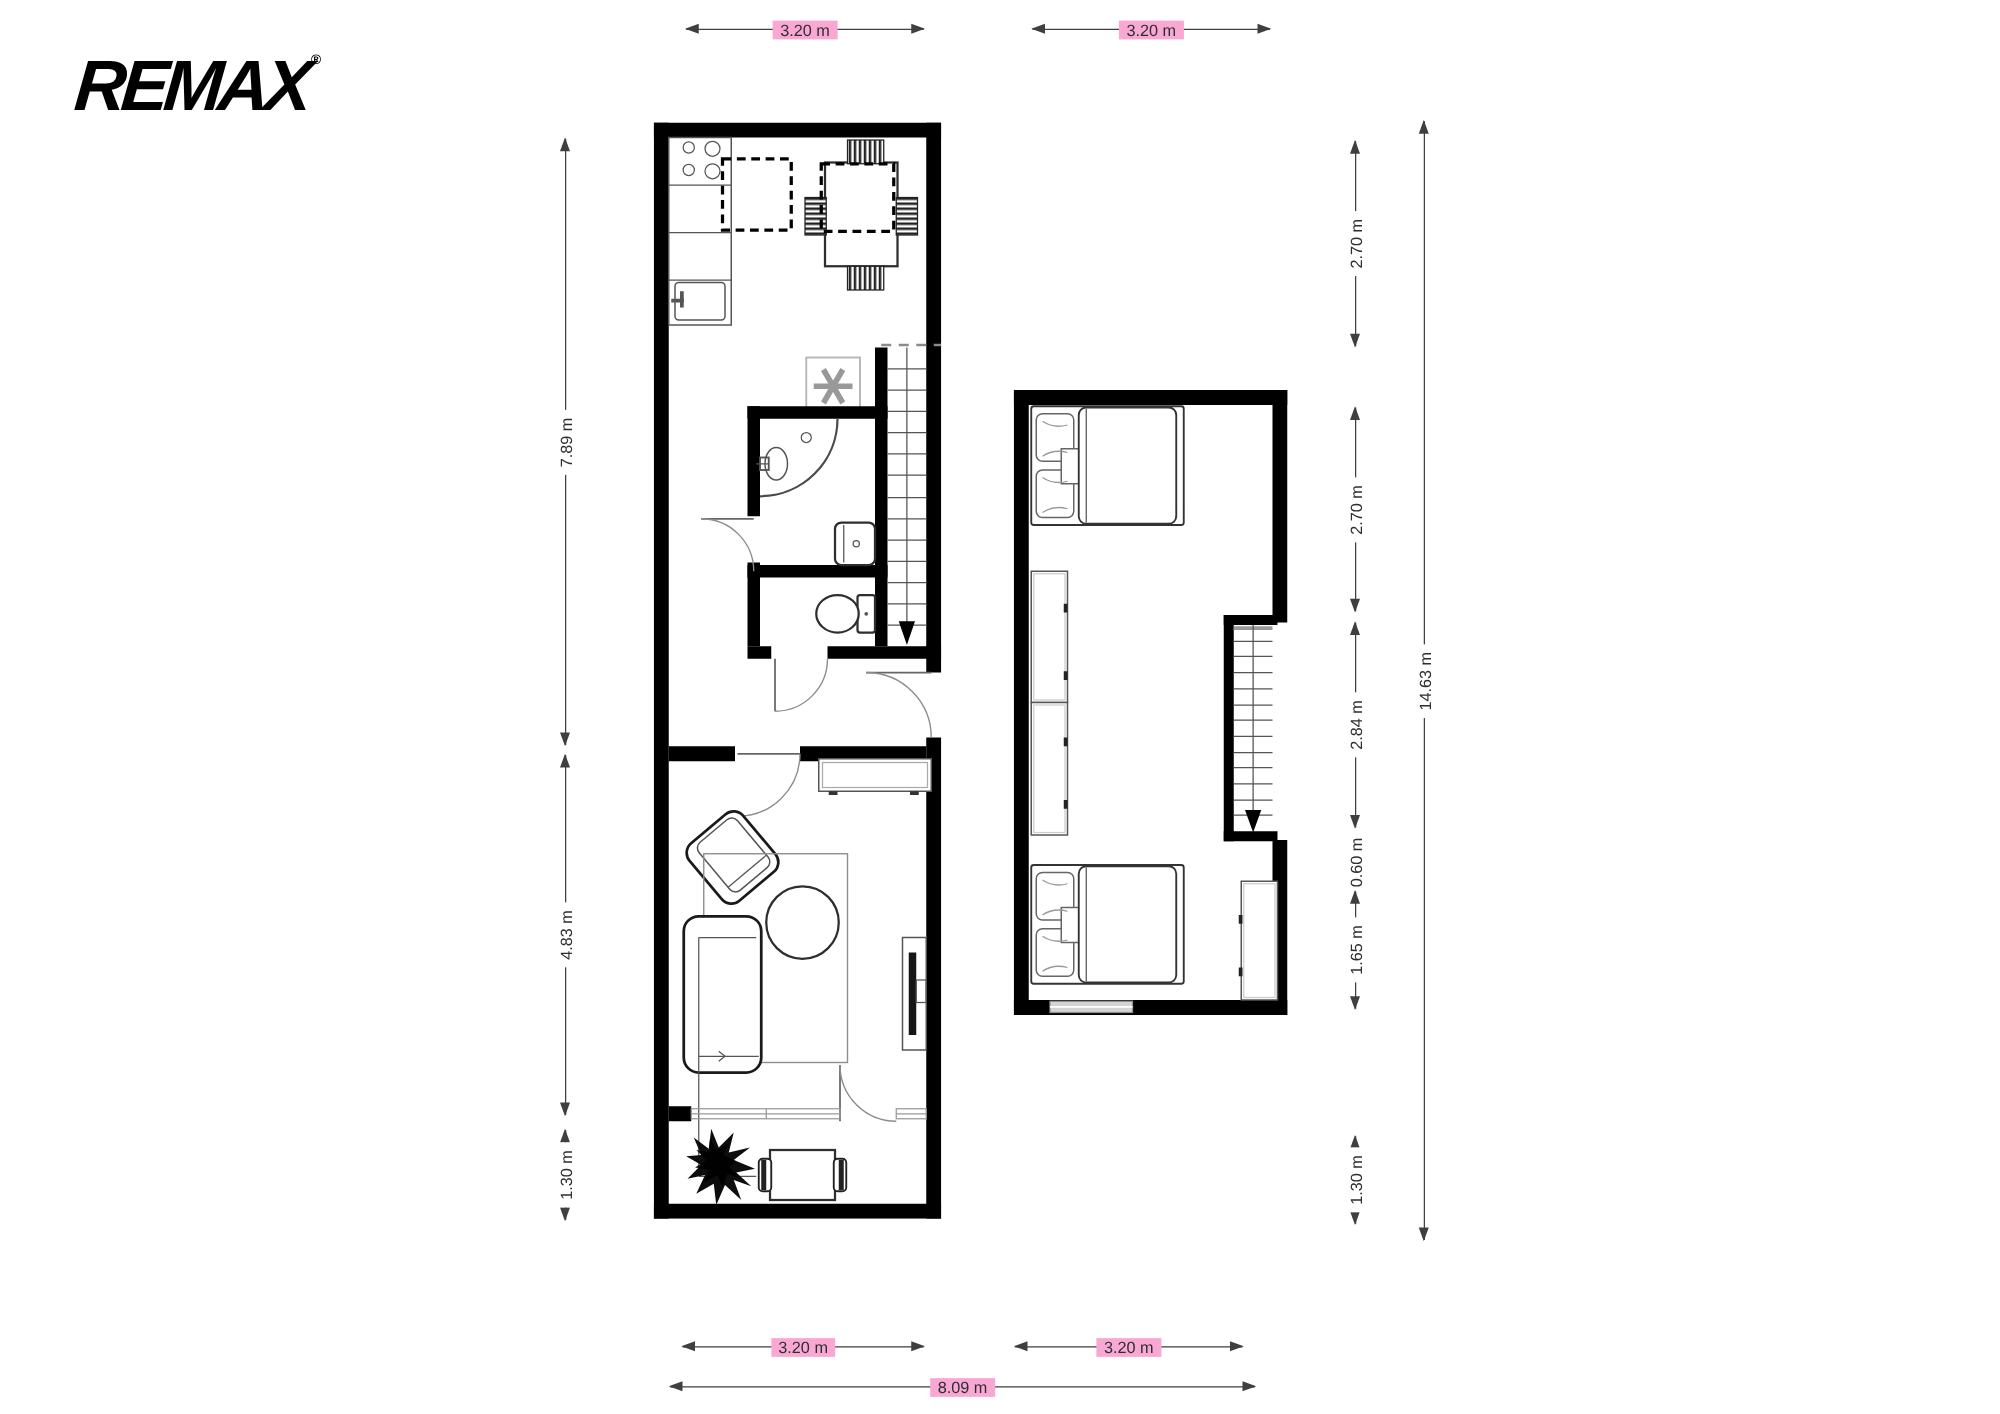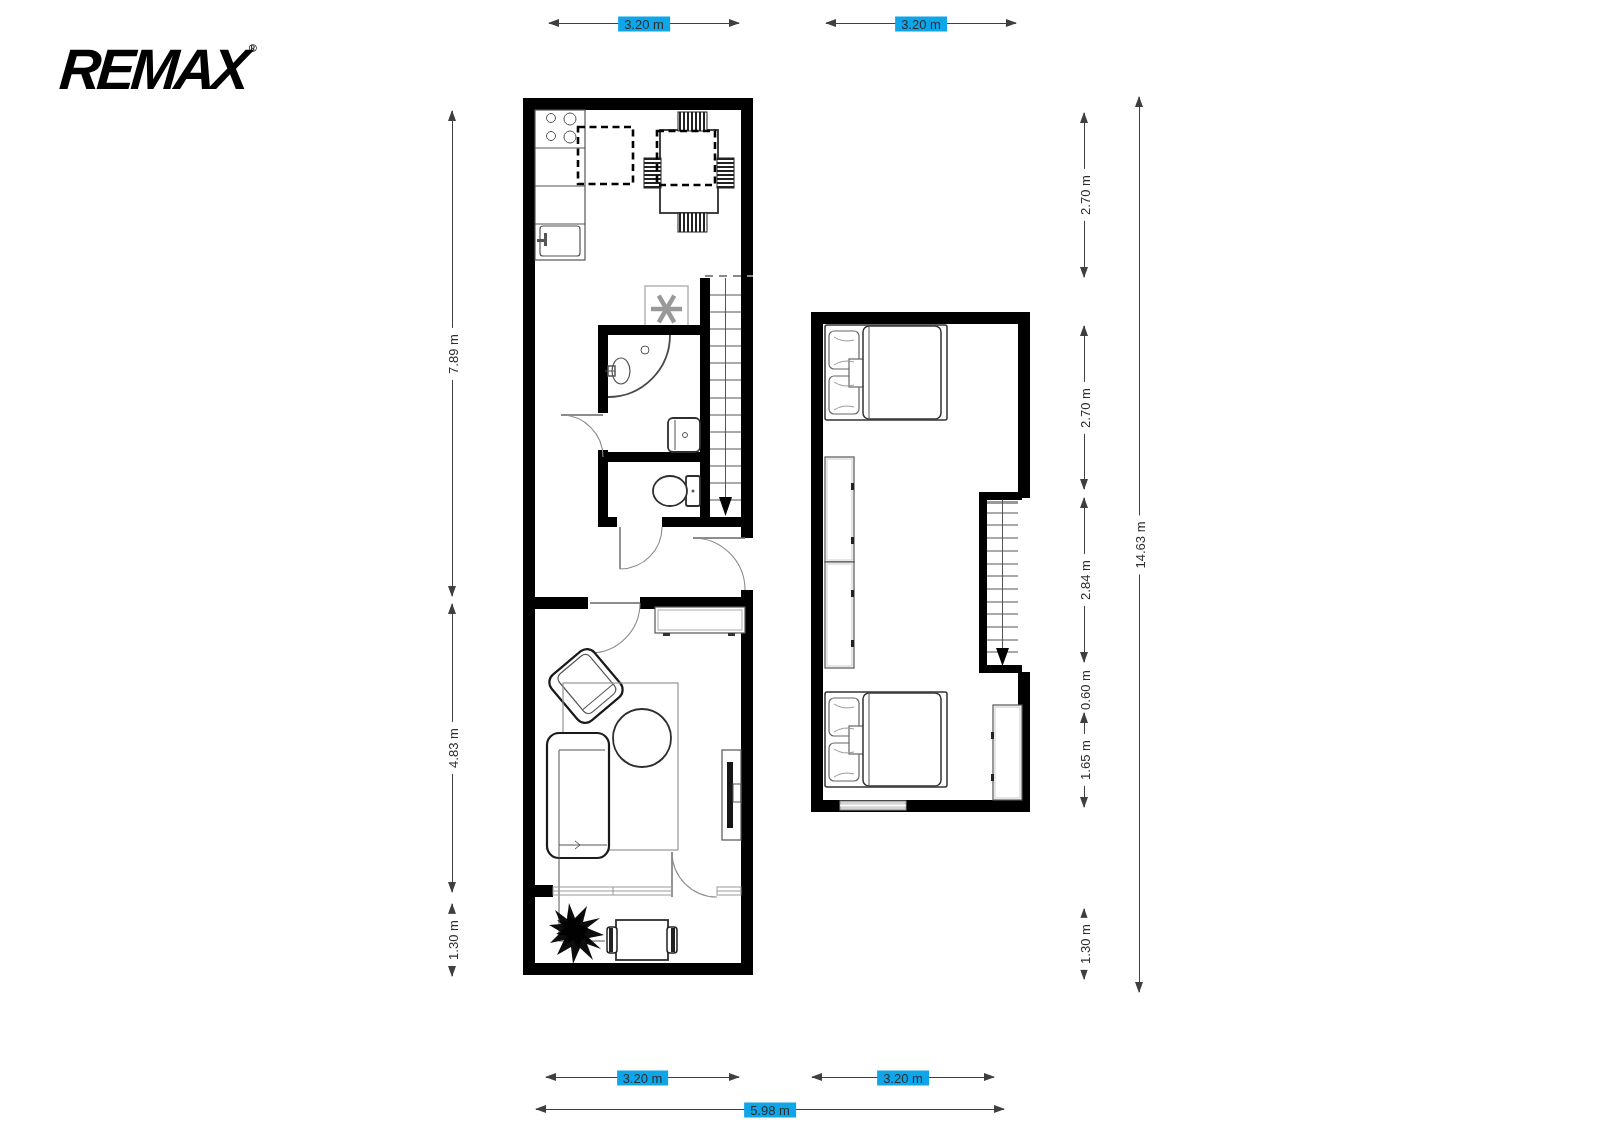--- a/index.html
+++ b/index.html
@@ -11,21 +11,21 @@
              line-height:.95;letter-spacing:-4px;color:#000;transform:skewX(-5deg);}
   .logo-reg{display:inline-block;font-size:11px;font-weight:700;color:#000;vertical-align:top;margin-left:3px;}
   
   .dim{position:absolute;color:#2e2e2e;font-size:13px;}
   .dim .dl{position:absolute;background:#3f3f3f;}
   .dim .ar{position:absolute;width:0;height:0;}
   .dim.h{height:14px;}
   .dim.h .dl{left:1px;right:1px;top:6px;height:1px;}
   .dim.h .ar.l{left:0;top:2px;border-top:4.5px solid transparent;border-bottom:4.5px solid transparent;border-right:11px solid #3f3f3f;}
   .dim.h .ar.r{right:0;top:2px;border-top:4.5px solid transparent;border-bottom:4.5px solid transparent;border-left:11px solid #3f3f3f;}
-  .dim.h .dlabel{position:absolute;left:50%;top:7px;transform:translate(-50%,-50%);background:#0ea5e9;padding:0 6px;white-space:nowrap;text-align:center;}
+  .dim.h .dlabel{position:absolute;left:50%;top:7px;transform:translate(-50%,-50%);background:#f9a8d4;padding:0 6px;white-space:nowrap;text-align:center;}
   .dim.v{width:14px;}
   .dim.v .dl{top:1px;bottom:1px;left:6px;width:1px;}
   .dim.v .ar.t{top:0;left:2px;border-left:4.5px solid transparent;border-right:4.5px solid transparent;border-bottom:11px solid #3f3f3f;}
   .dim.v .ar.b{bottom:0;left:2px;border-left:4.5px solid transparent;border-right:4.5px solid transparent;border-top:11px solid #3f3f3f;}
   .dim.v .dlabel{position:absolute;left:7px;top:50%;transform:translate(-50%,-50%) rotate(-90deg);background:#fff;padding:0 6px;white-space:nowrap;}
   
   .plan{position:absolute;}
   svg .w{fill:#000;}
   svg .fw{fill:#fff;stroke:#2e2e2e;stroke-width:1.8;}
   svg .fl{fill:#fff;stroke:#555;stroke-width:1.2;}
@@ -362,16 +362,16 @@
   <div class="dim h" style="left:811px;top:1071px;width:184px">
     <div class="dl"></div>
       <div class="ar l"></div>
       <div class="ar r"></div>
     <span class="dlabel">3.20 m</span>
   </div>
   <div class="dim h" style="left:535px;top:1103px;width:470px">
     <div class="dl"></div>
       <div class="ar l"></div>
       <div class="ar r"></div>
-    <span class="dlabel">5.98 m</span>
+    <span class="dlabel">8.09 m</span>
   </div>
 
 </div>
 
 </body></html>

